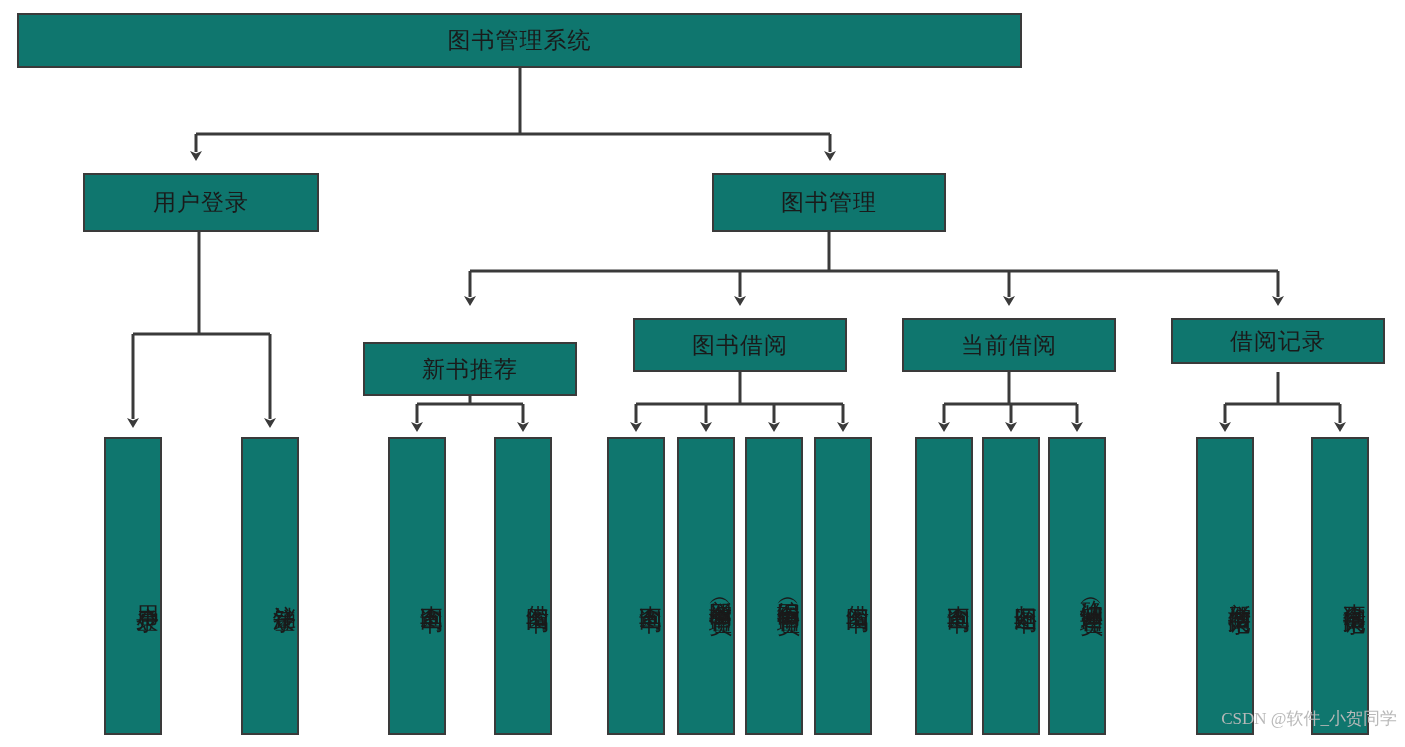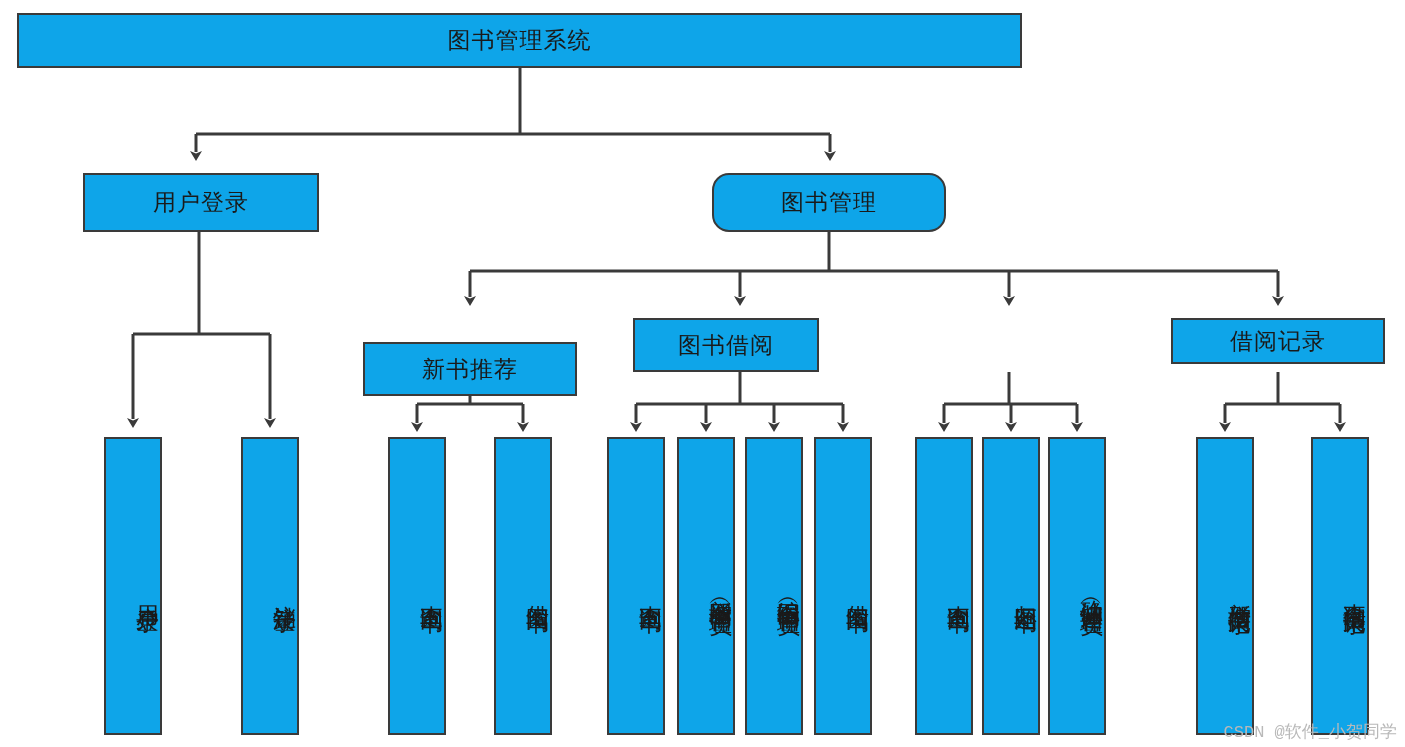--- a/index.html
+++ b/index.html
@@ -21,21 +21,21 @@
     position: absolute;
     left: 0;
     top: 0;
     width: 1405px;
     height: 747px;
   }
   .node {
     position: absolute;
     box-sizing: border-box;
     border: 2.5px solid #3a3a3a;
-    background: #0ea5e9;
+    background: #0f766e;
     display: flex;
     align-items: center;
     justify-content: center;
     color: #1a1a1a;
   }
   .node.horiz {
     font-size: 23px;
     letter-spacing: 1px;
   }
   .node.vert {
@@ -50,25 +50,25 @@
   }
   .node.vert .vtext {
     writing-mode: vertical-rl;
     text-orientation: upright;
     display: block;
     text-align: center;
   }
   .watermark {
     position: absolute;
     right: 8px;
-    bottom: 4px;
+    bottom: 17px;
     font-size: 17px;
     color: #b9b9b9;
     white-space: nowrap;
-    font-family: Liberation Mono, monospace;
+    font-family: Liberation Serif, serif;
   }
 </style>
 </head>
 <body>
 
 <div id="canvas">
 
   <svg id="edges" viewBox="0 0 1405 747" xmlns="http://www.w3.org/2000/svg">
     <defs>
       <marker id="arrow" markerWidth="10" markerHeight="12" refX="1" refY="6" orient="auto" markerUnits="userSpaceOnUse">
@@ -119,29 +119,32 @@
     </g>
   </svg>
 
   <div class="node horiz" style="left:17px; top:13px; width:1005px; height:55px;">
     <span>图书管理系统</span>
   </div>
 
   <div class="node horiz" style="left:83px; top:173px; width:236px; height:59px;">
     <span>用户登录</span>
   </div>
-  <div class="node horiz" style="left:712px; top:173px; width:234px; height:59px;border-radius:17px;">
+  <div class="node horiz" style="left:712px; top:173px; width:234px; height:59px;">
     <span>图书管理</span>
   </div>
 
   <div class="node horiz" style="left:363px; top:318px; width:214px; height:54px;margin-top:24px;">
     <span>新书推荐</span>
   </div>
-  <div class="node horiz" style="left:633px; top:318px; width:186px; height:54px;">
+  <div class="node horiz" style="left:633px; top:318px; width:214px; height:54px;">
     <span>图书借阅</span>
+  </div>
+  <div class="node horiz" style="left:902px; top:318px; width:214px; height:54px;">
+    <span>当前借阅</span>
   </div>
   <div class="node horiz" style="left:1171px; top:318px; width:214px; height:46px;">
     <span>借阅记录</span>
   </div>
 
   <div class="node vert" style="left:104px; top:437px; width:58px; height:298px;">
     <span class="vtext">用户登录</span>
   </div>
   <div class="node vert" style="left:241px; top:437px; width:58px; height:298px;">
     <span class="vtext">注销登录</span>

